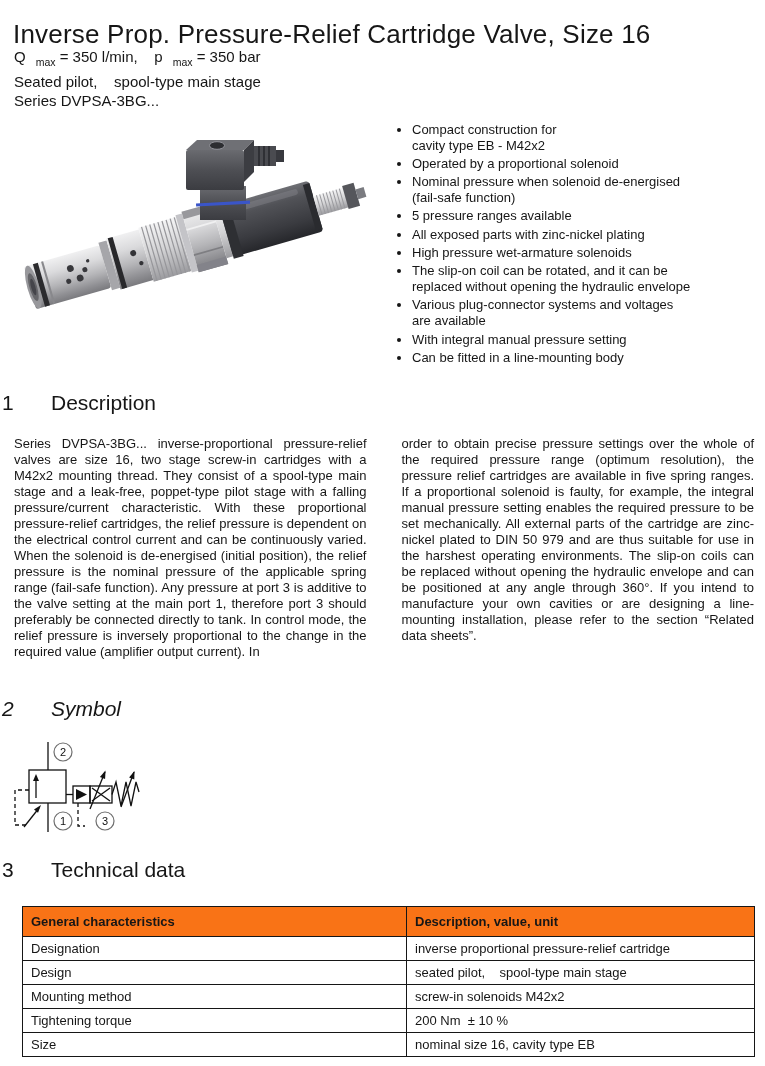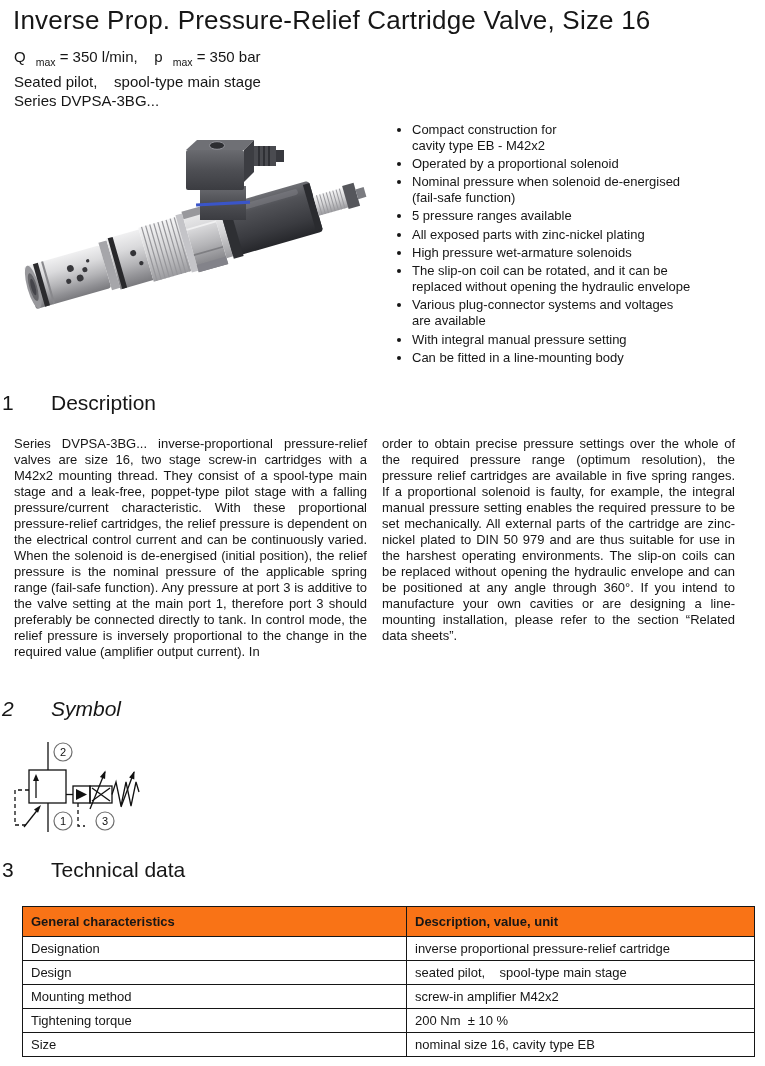--- a/index.html
+++ b/index.html
@@ -1,32 +1,32 @@
 <!DOCTYPE html>
 <html><head>
 <meta charset="utf-8">
 <style>
   html,body{margin:0;padding:0;background:#fff;}
   .page{position:relative;width:765px;height:1066px;background:#ffffff;overflow:hidden;
         font-family:"Liberation Sans","DejaVu Sans",sans-serif;color:#161616;}
   .pre{white-space:pre;}
 
-  .title{position:absolute;left:13px;top:5px;font-size:26px;line-height:30px;letter-spacing:.2px;}
+  .title{position:absolute;left:13px;top:19px;font-size:26px;line-height:30px;letter-spacing:.2px;}
   .subhead{position:absolute;left:14px;top:47px;font-size:15px;line-height:19px;}
   .subhead sub{font-size:10.5px;margin-left:10px;}
 
   .features{position:absolute;left:398px;top:122px;width:356px;}
   .features ul{margin:0;padding-left:14px;}
   .features li{font-size:13px;line-height:15.8px;margin-bottom:2.5px;white-space:pre-line;}
 
   .sec-h{position:absolute;left:2px;font-size:21px;line-height:23px;}
   .sec-num{display:inline-block;width:49px;}
   .h-desc{top:391px;} .h-sym{top:697px;font-style:italic;} .h-tech{top:858px;}
 
-  .desc-cols{position:absolute;left:14px;top:436px;width:740px;display:flex;gap:15px;}
+  .desc-cols{position:absolute;left:14px;top:436px;width:740px;display:flex;gap:35px;}
   .desc-col{width:353px;font-size:13px;line-height:16px;text-align:justify;}
 
   .photo{position:absolute;left:18px;top:110px;width:372px;height:248px;}
   .symbol{position:absolute;left:8px;top:726px;width:190px;height:130px;}
 
   table.tech{position:absolute;left:22px;top:906px;width:733px;border-collapse:collapse;
              font-size:13px;border:1.5px solid #161616;}
   table.tech th, table.tech td{border:1px solid #161616;text-align:left;padding:0 8px;}
   table.tech th{background:#f97316;font-weight:bold;height:29px;}
   table.tech td{height:23px;font-weight:normal;white-space:pre;}
@@ -239,21 +239,21 @@
       <tr>
         <td>Designation</td>
         <td>inverse proportional pressure-relief cartridge</td>
       </tr>
       <tr>
         <td>Design</td>
         <td>seated pilot,    spool-type main stage</td>
       </tr>
       <tr>
         <td>Mounting method</td>
-        <td>screw-in amplifier M42x2</td>
+        <td>screw-in solenoids M42x2</td>
       </tr>
       <tr>
         <td>Tightening torque</td>
         <td>200 Nm  ± 10 %</td>
       </tr>
       <tr>
         <td>Size</td>
         <td>nominal size 16, cavity type EB</td>
       </tr>
     </tbody>

